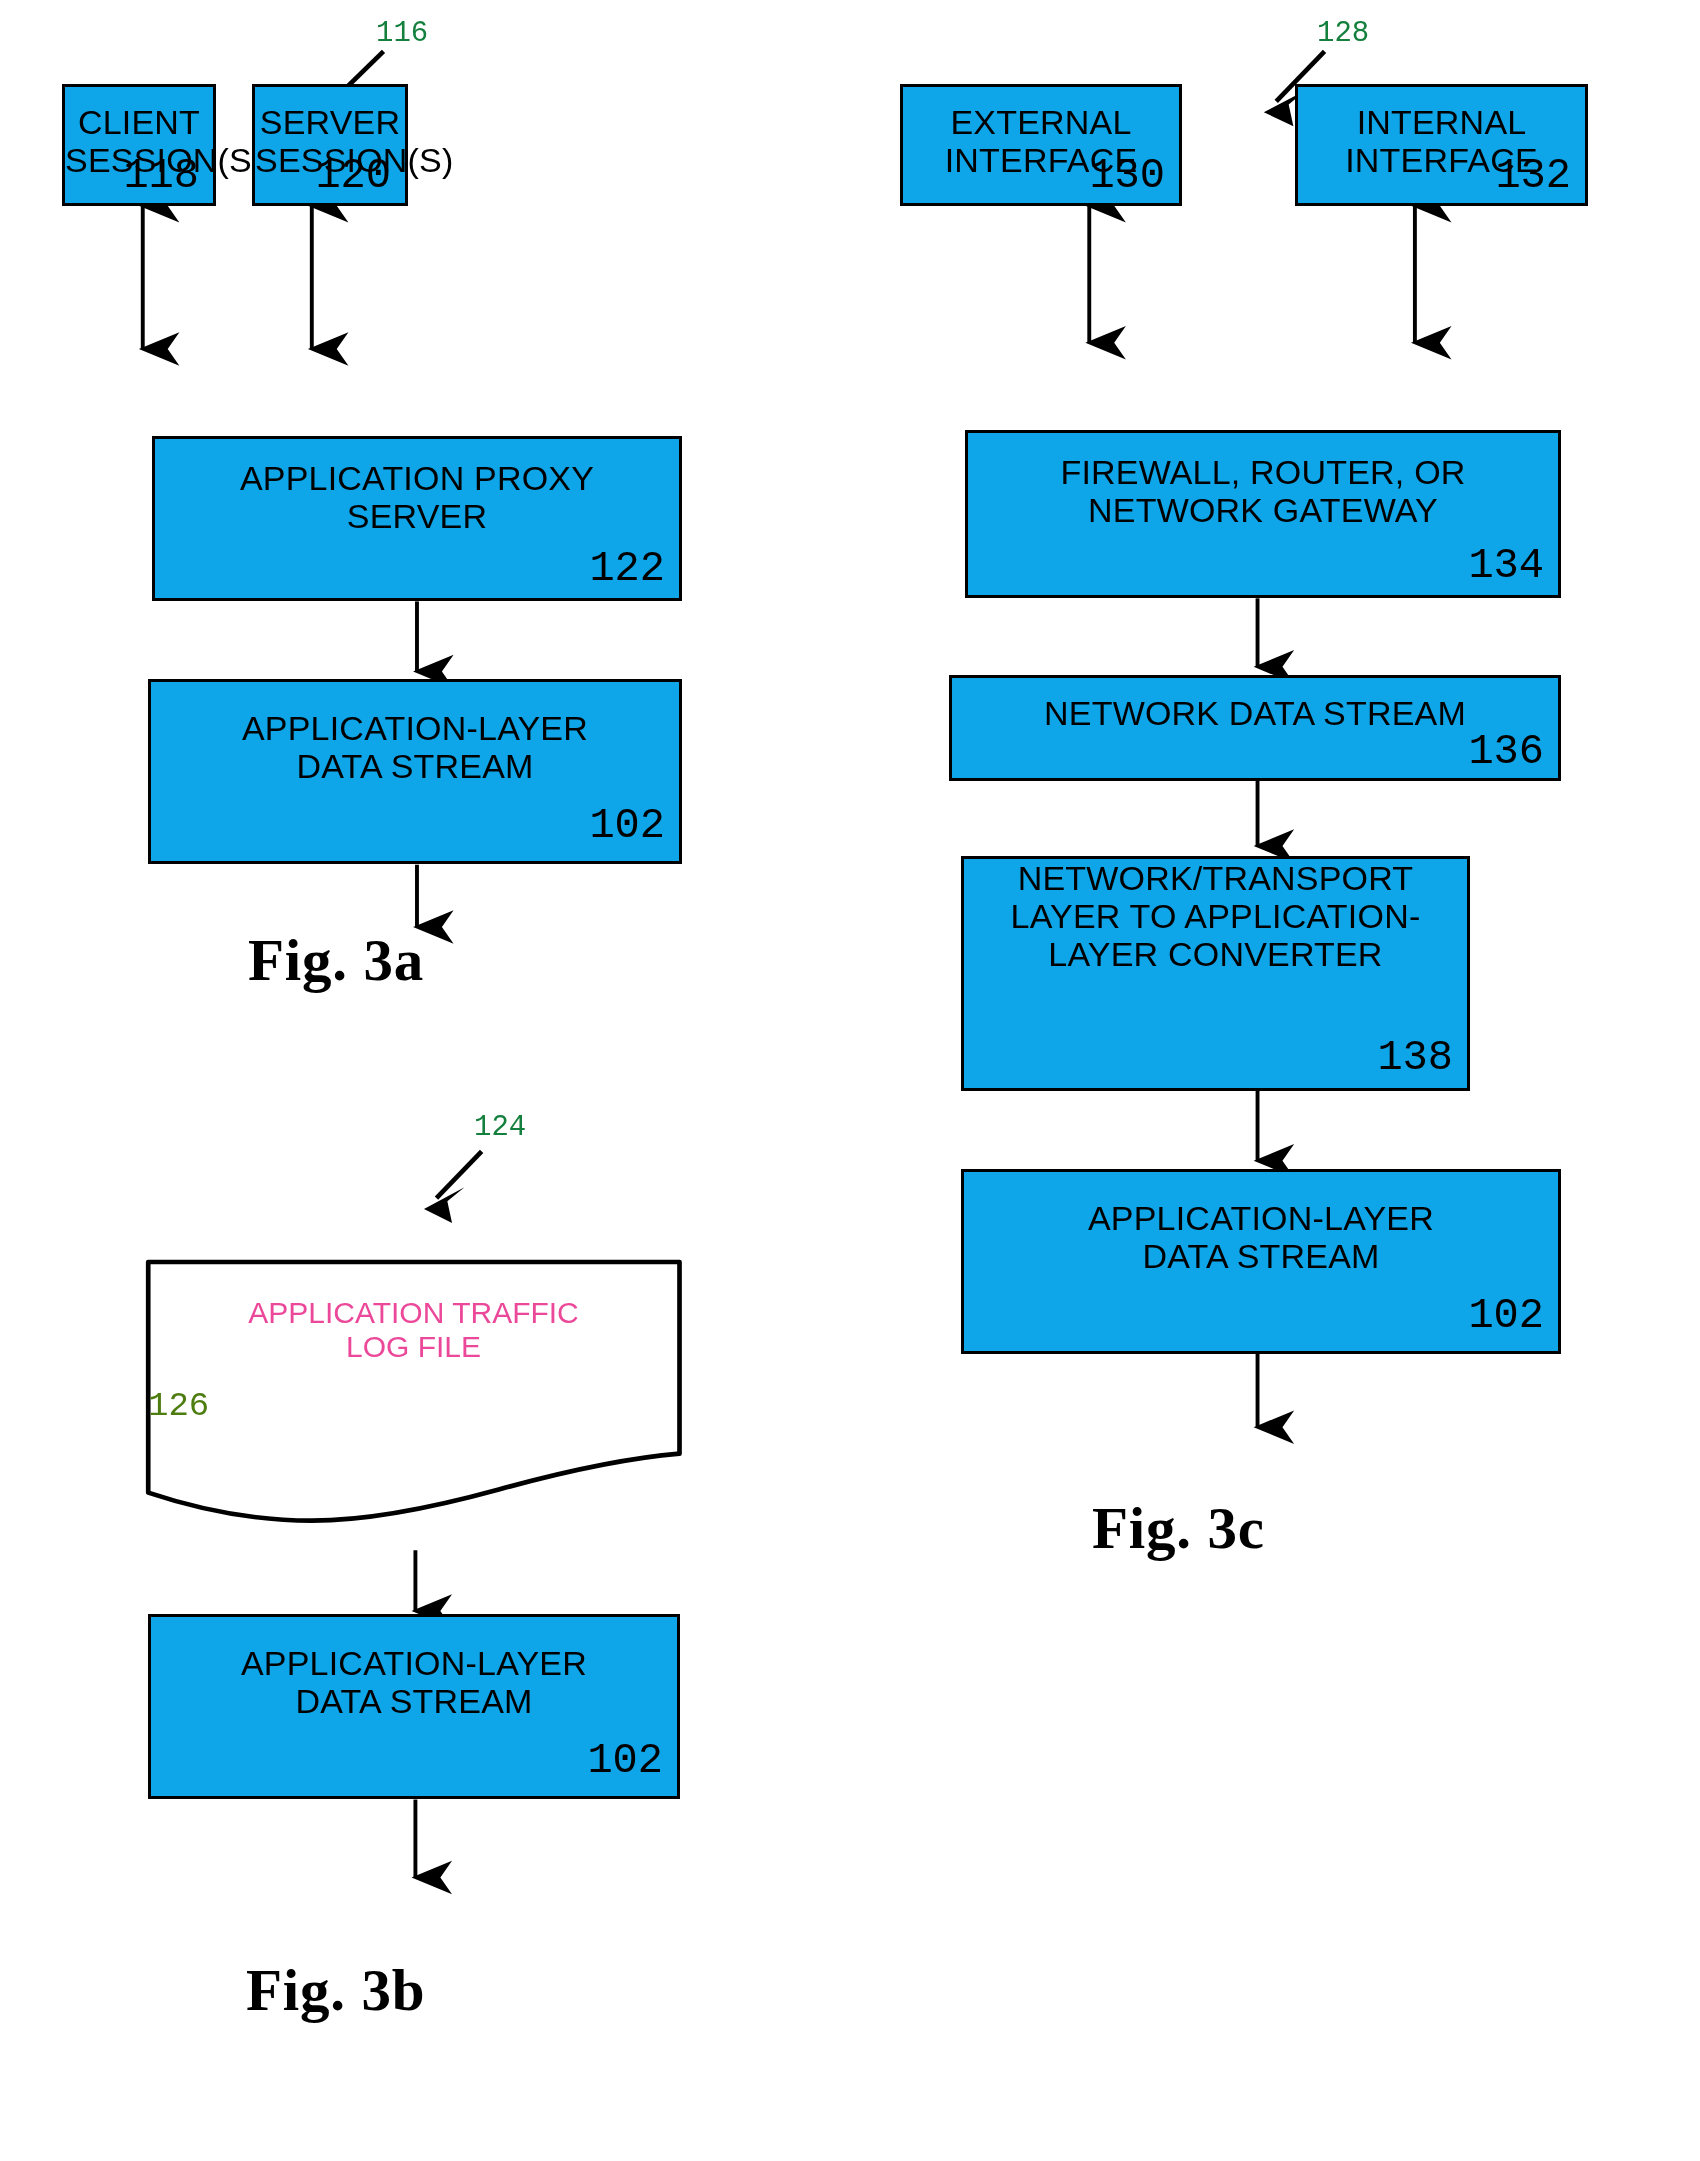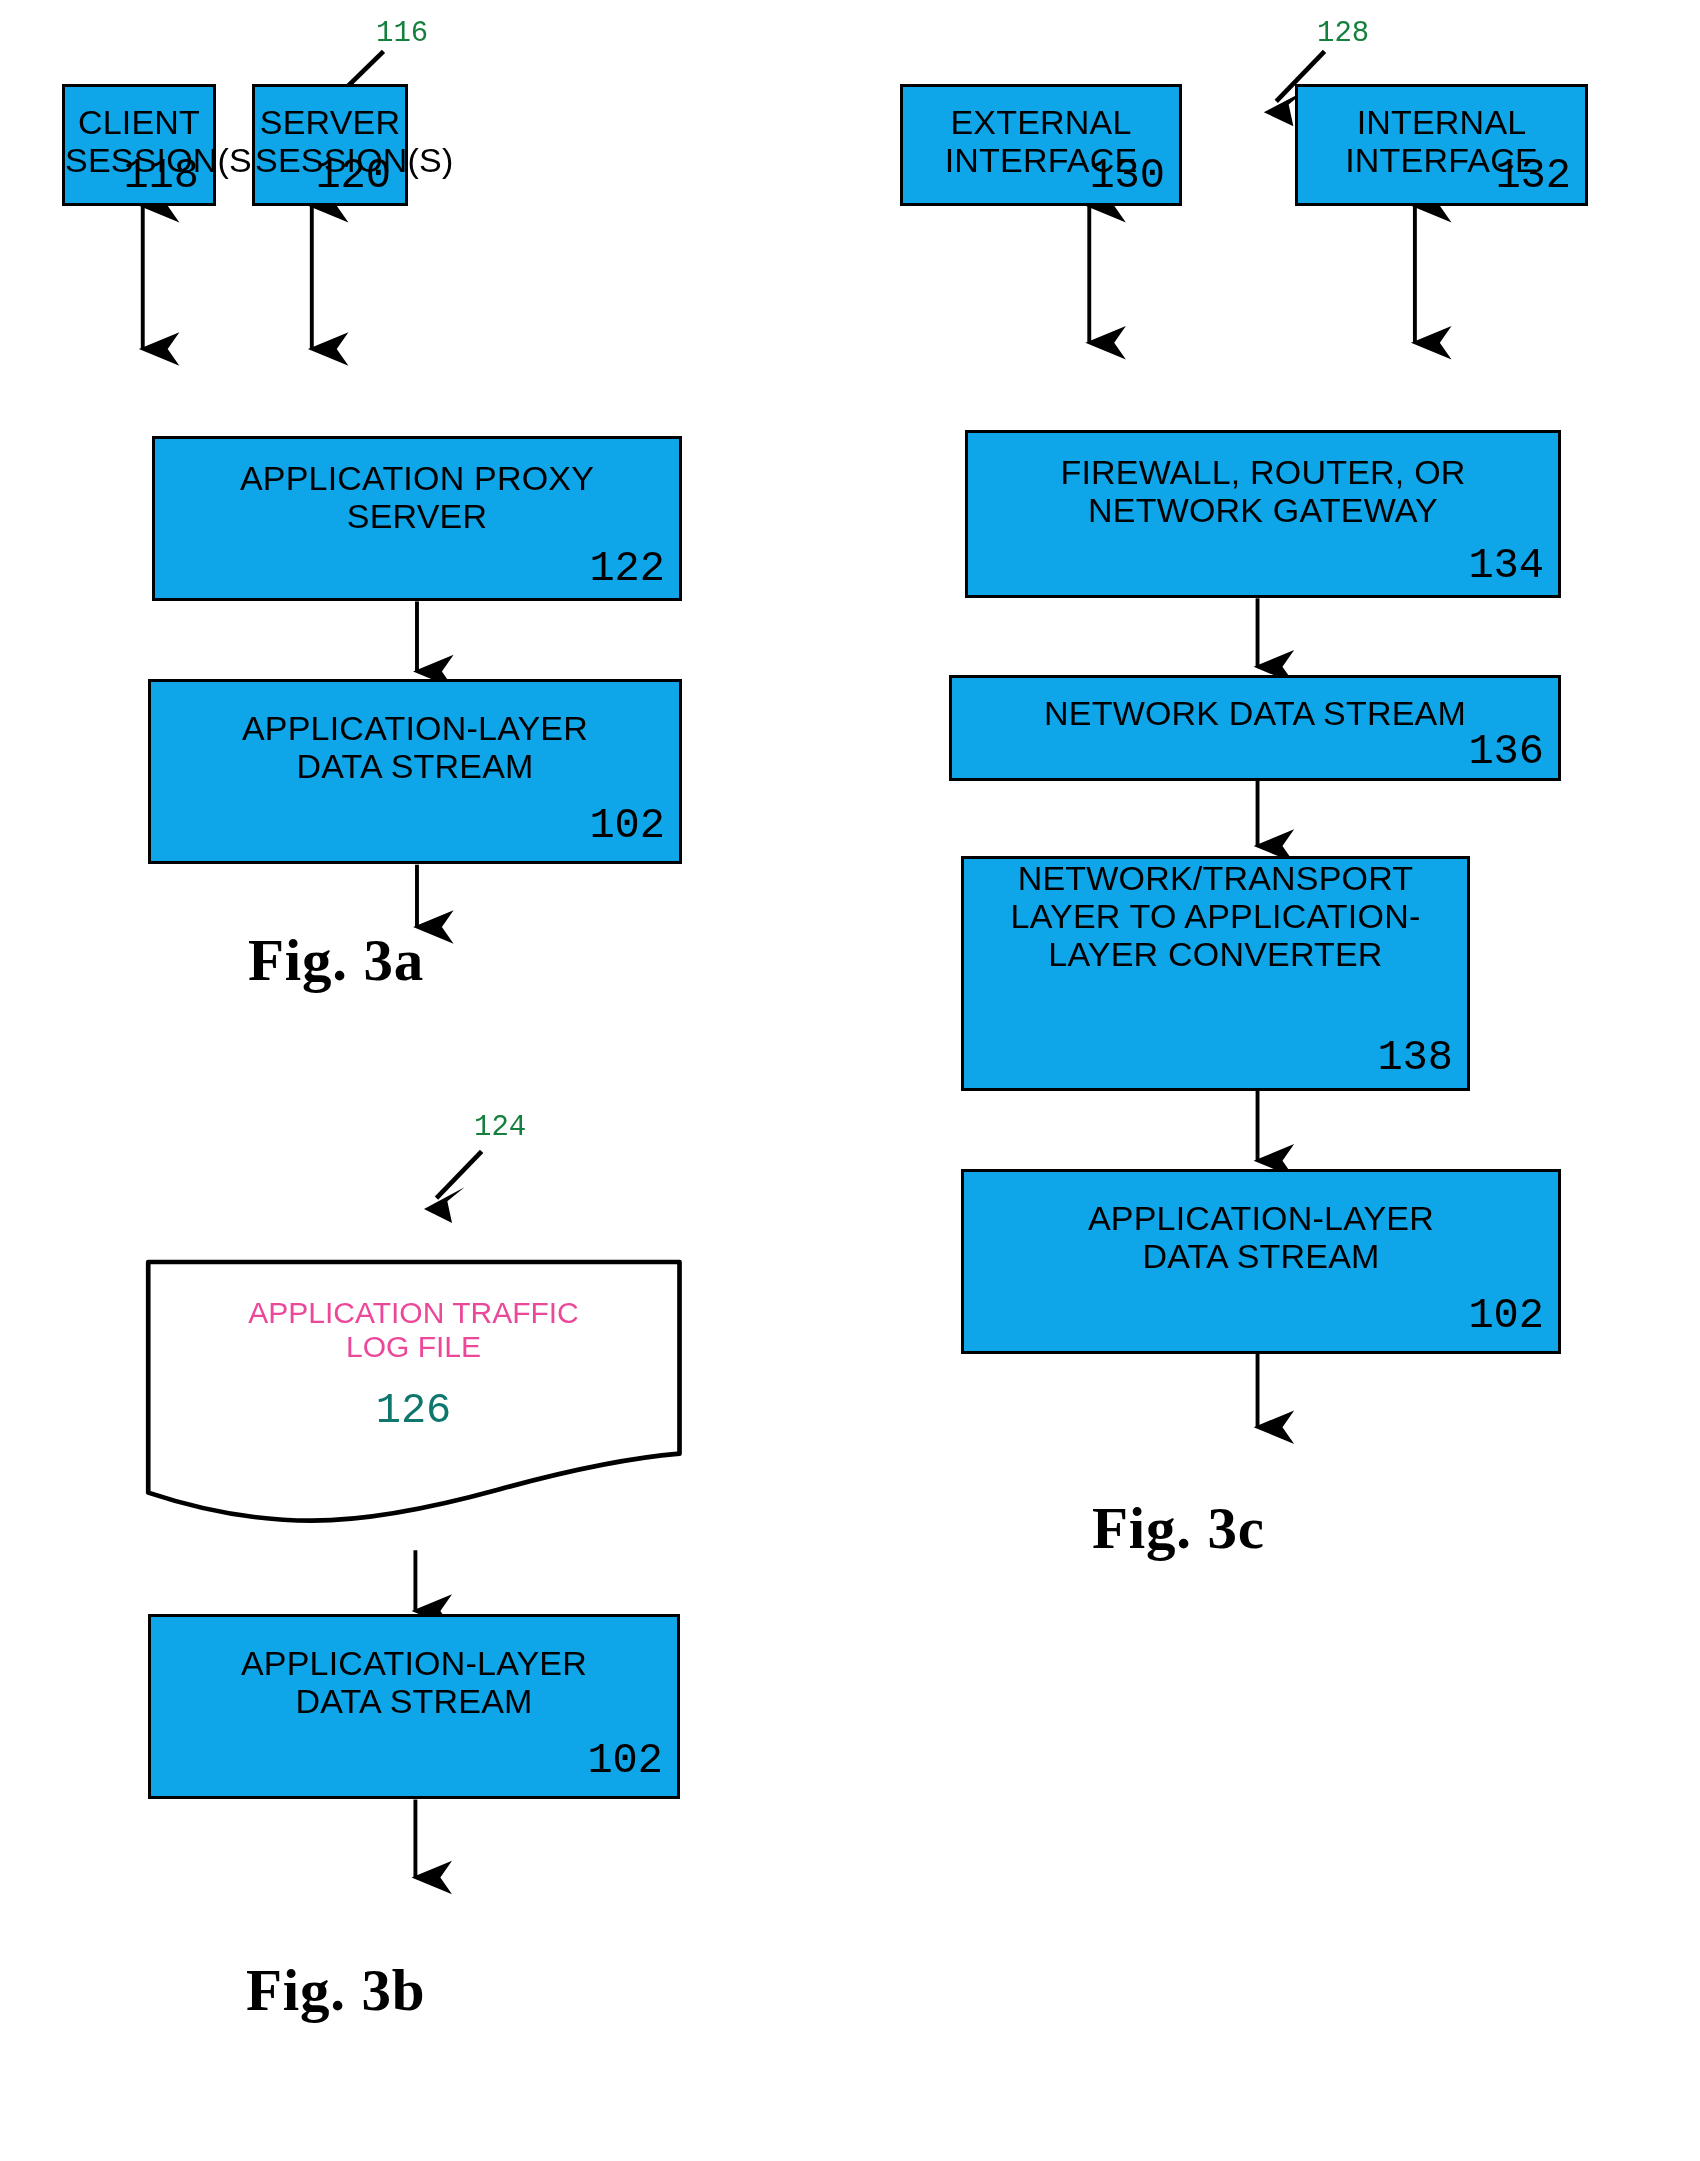--- a/index.html
+++ b/index.html
@@ -82,24 +82,24 @@
     text-align: center;
     font-size: 30px;
     line-height: 1.12;
     white-space: pre-line;
     color: #ec4899;
   }
   .docbox .docref {
     position: absolute;
     left: 0;
     right: 0;
-    text-align: center;
+    text-align: left;
     font-family: "Liberation Mono", monospace;
-    font-size: 42px;
-    color: #0f766e;
+    font-size: 34px;
+    color: #4d7c0f;
   }
 </style>
 </head>
 <body>
 
 <div id="page">
 
   <svg class="layer" viewBox="0 0 2183 2774" xmlns="http://www.w3.org/2000/svg">
     <defs>
       <marker id="arrowhead" markerWidth="9" markerHeight="11" refX="4.5" refY="9.6" orient="auto" markerUnits="strokeWidth">

